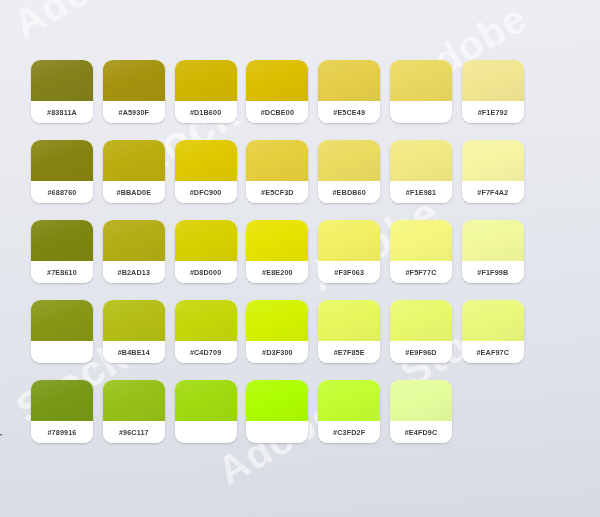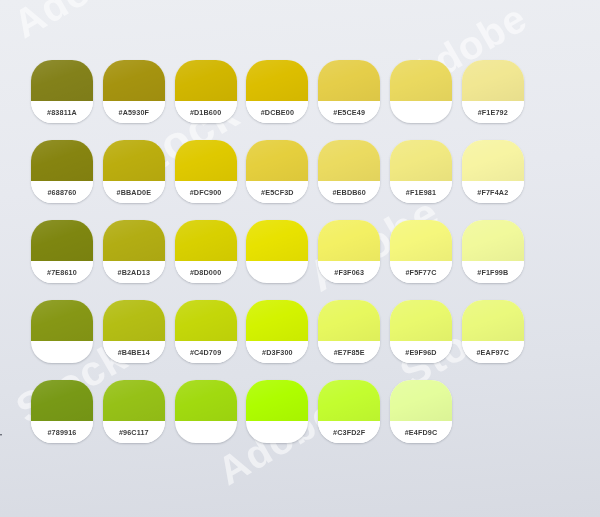--- a/index.html
+++ b/index.html
@@ -63,21 +63,21 @@
     display: grid;
     grid-template-columns: repeat(7, 62px);
     grid-auto-rows: 63px;
     column-gap: 9.8px;
     row-gap: 17px;
   }
 
   .swatch-card {
     width: 62px;
     height: 63px;
-    border-radius: 21px;
+    border-radius: 9px;
     background: #ffffff;
     box-shadow: 0 1px 2px rgba(90,96,110,0.33);
     overflow: hidden;
     display: flex;
     flex-direction: column;
   }
 
   .swatch-color {
     flex: 0 0 41px;
     height: 41px;
@@ -182,20 +182,21 @@
       <div class="swatch-card">
         <div class="swatch-color" style="background-color: rgb(178, 173, 19);"></div>
         <div class="swatch-label">#B2AD13</div>
       </div>
       <div class="swatch-card">
         <div class="swatch-color" style="background-color: rgb(216, 208, 0);"></div>
         <div class="swatch-label">#D8D000</div>
       </div>
       <div class="swatch-card">
         <div class="swatch-color" style="background-color: rgb(232, 226, 0);"></div>
+        <div class="swatch-label">#E8E200</div>
       </div>
       <div class="swatch-card">
         <div class="swatch-color" style="background-color: rgb(243, 240, 99);"></div>
         <div class="swatch-label">#F3F063</div>
       </div>
       <div class="swatch-card">
         <div class="swatch-color" style="background-color: rgb(245, 247, 124);"></div>
         <div class="swatch-label">#F5F77C</div>
       </div>
       <div class="swatch-card">

